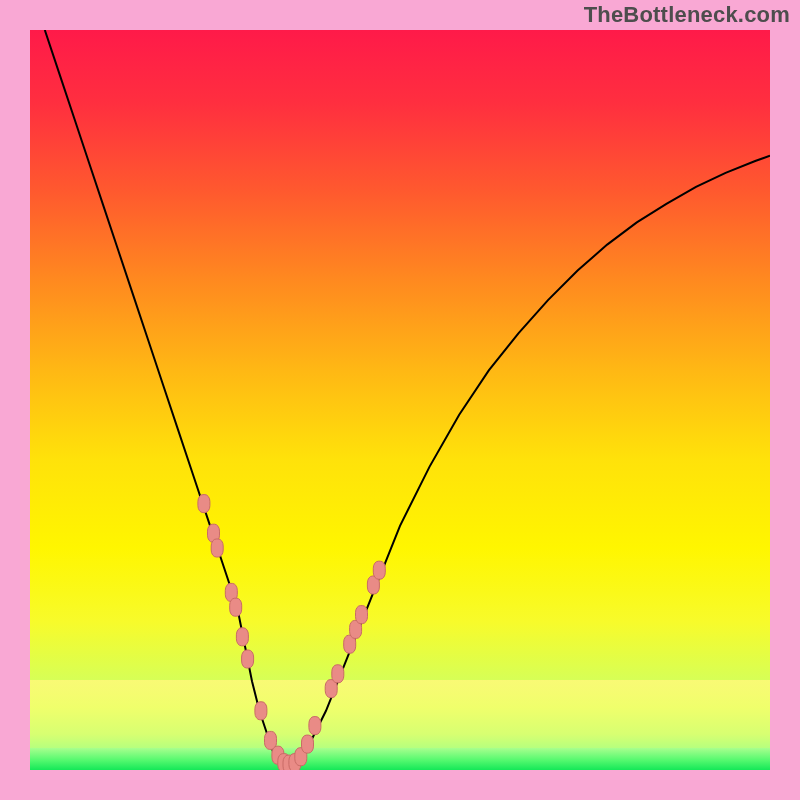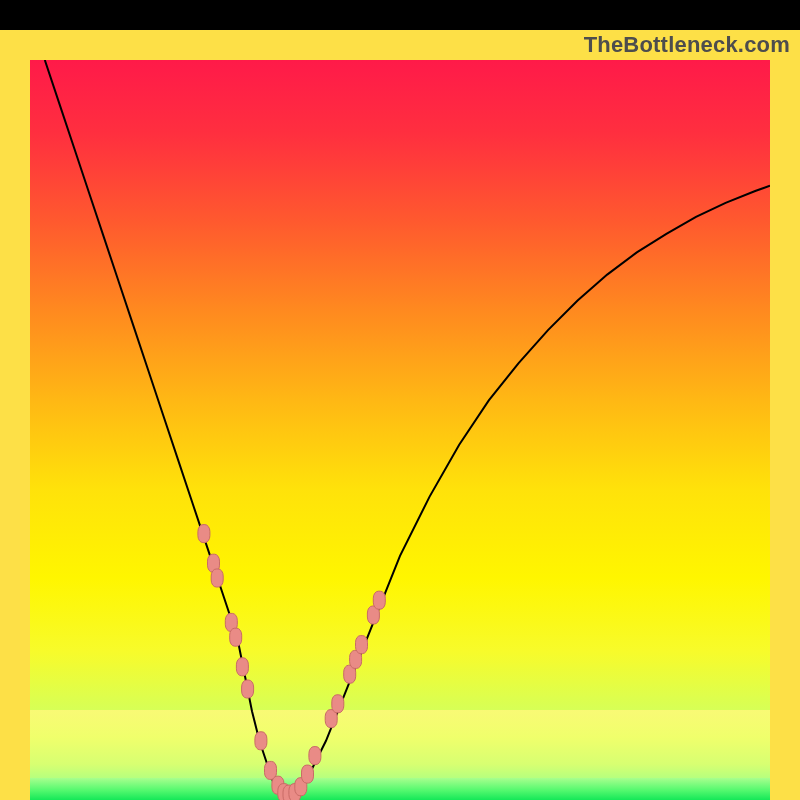--- a/index.html
+++ b/index.html
@@ -7,22 +7,21 @@
     padding: 0;
     width: 800px;
     height: 800px;
     overflow: hidden;
     background: #000;
     font-family: Arial, Helvetica, sans-serif;
   }
   .frame {
     position: absolute;
     inset: 0;
-    background: #fde047;
-    margin-top: 30px;
+    background: #f9a8d4;
   }
   .plot-area {
     position: absolute;
     left: 30px;
     top: 30px;
     width: 740px;
     height: 740px;
     background: linear-gradient(to bottom,
       #ff1a49 0%,
       #ff2f3f 10%,

